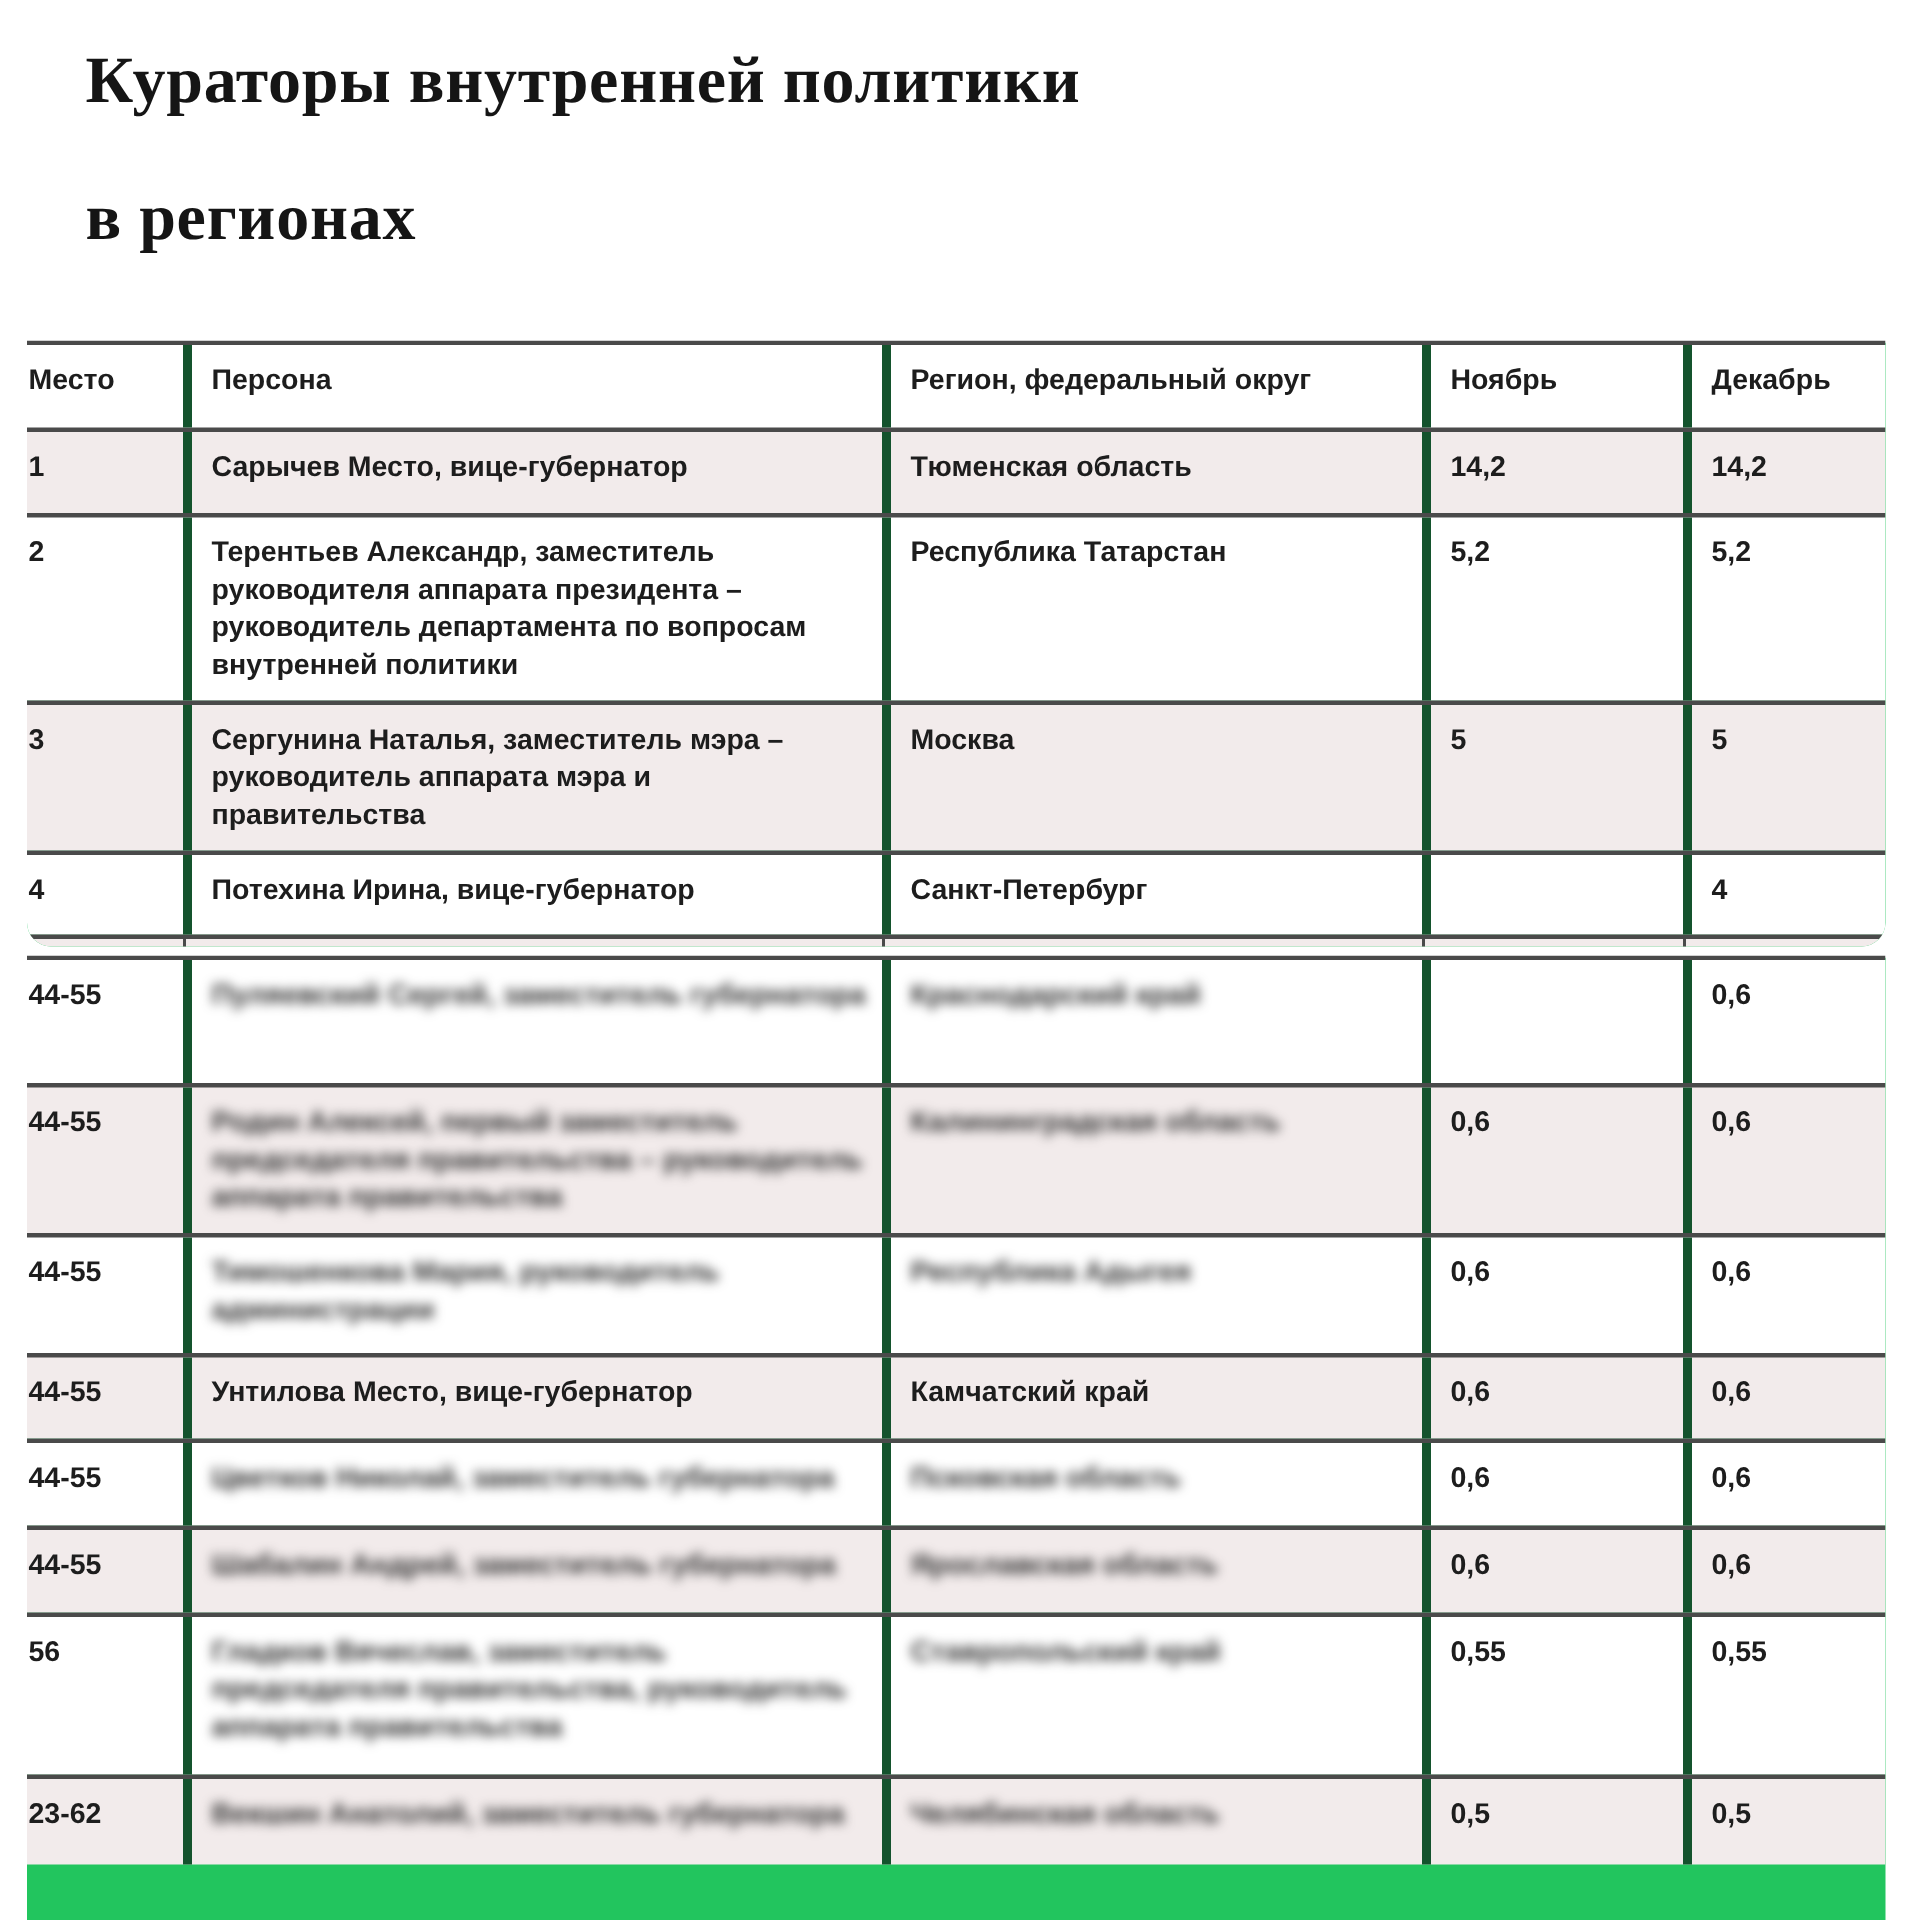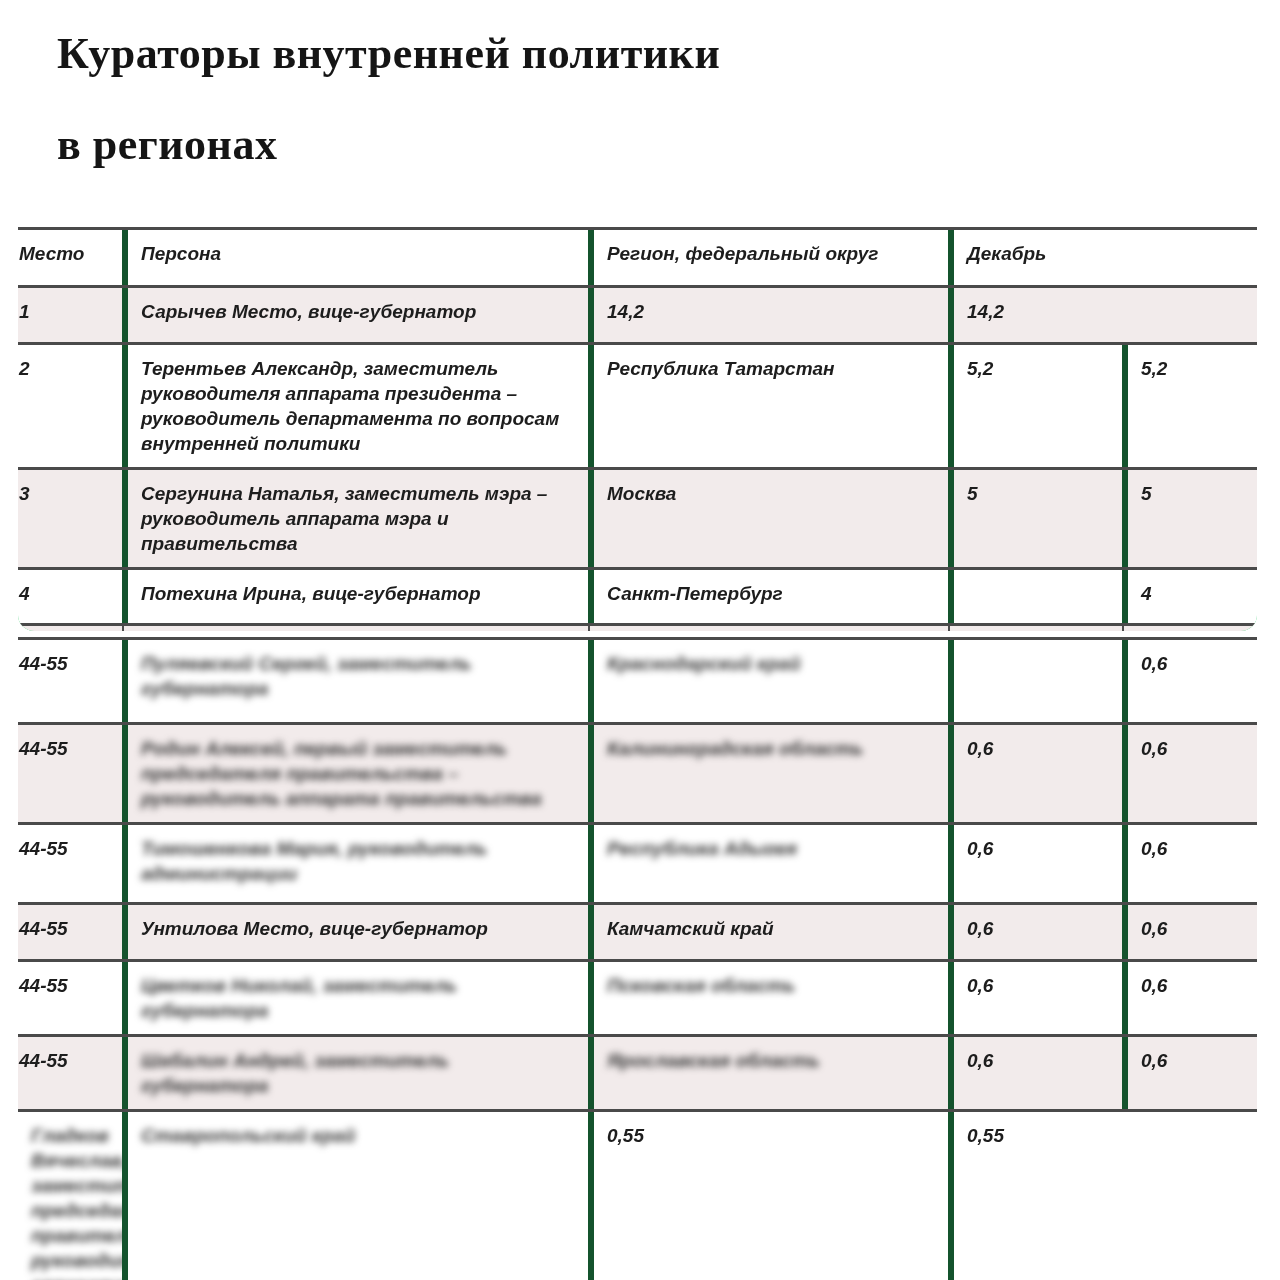--- a/index.html
+++ b/index.html
@@ -30,21 +30,20 @@
 
   
   .fragment {
     position: absolute;
     left: 18px;
     width: 1239px;
     overflow: hidden;
     border-top: 3px solid #4a4a4a;
     border-radius: 0 0 16px 16px;
     background: #22c55e;
-    font-style: italic;
   }
   #fragment1 { top: 227px; height: 404px; }
   #fragment2 { top: 637px; height: 695px; }
 
   .trow {
     display: grid;
     grid-template-columns: 104px 466px 360px 174px 135px;
     background: #ffffff;
   }
   .trow.pink { background: #f2ebeb; }
@@ -80,26 +79,28 @@
 <h1 class="page-title">
   <span>Кураторы внутренней политики</span><br>
   <span>в регионах</span>
 </h1>
 
 <section id="fragment1" class="fragment">
   <div class="trow header">
     <div class="cell c-first">Место</div>
     <div class="cell">Персона</div>
     <div class="cell">Регион, федеральный округ</div>
+    <div class="cell">Ноябрь</div>
     <div class="cell">Декабрь</div>
   </div>
   <div class="rowsbox" id="rows-top">
       <div class="trow pink" style="min-height: 54px;">
         <div class="cell c-first"><span>1</span></div>
         <div class="cell"><span>Сарычев Место, вице-губернатор</span></div>
+        <div class="cell"><span>Тюменская область</span></div>
         <div class="cell"><span>14,2</span></div>
         <div class="cell"><span>14,2</span></div>
       </div>
       <div class="trow" style="min-height: 122px;">
         <div class="cell c-first"><span>2</span></div>
         <div class="cell"><span>Терентьев Александр, заместитель руководителя аппарата президента – руководитель департамента по вопросам внутренней политики</span></div>
         <div class="cell"><span>Республика Татарстан</span></div>
         <div class="cell"><span>5,2</span></div>
         <div class="cell"><span>5,2</span></div>
       </div>
@@ -165,20 +166,21 @@
         <div class="cell"><span>0,6</span></div>
       </div>
       <div class="trow pink" style="min-height: 58px;">
         <div class="cell c-first"><span>44-55</span></div>
         <div class="cell"><span class="blur">Шабалин Андрей, заместитель губернатора</span></div>
         <div class="cell"><span class="blur">Ярославская область</span></div>
         <div class="cell"><span>0,6</span></div>
         <div class="cell"><span>0,6</span></div>
       </div>
       <div class="trow" style="min-height: 108px;">
+        <div class="cell c-first"><span>56</span></div>
         <div class="cell"><span class="blur">Гладков Вячеслав, заместитель председателя правительства, руководитель аппарата правительства</span></div>
         <div class="cell"><span class="blur">Ставропольский край</span></div>
         <div class="cell"><span>0,55</span></div>
         <div class="cell"><span>0,55</span></div>
       </div>
       <div class="trow pink" style="min-height: 60px;">
         <div class="cell c-first"><span>23-62</span></div>
         <div class="cell"><span class="blur">Векшин Анатолий, заместитель губернатора</span></div>
         <div class="cell"><span class="blur">Челябинская область</span></div>
         <div class="cell"><span>0,5</span></div>

